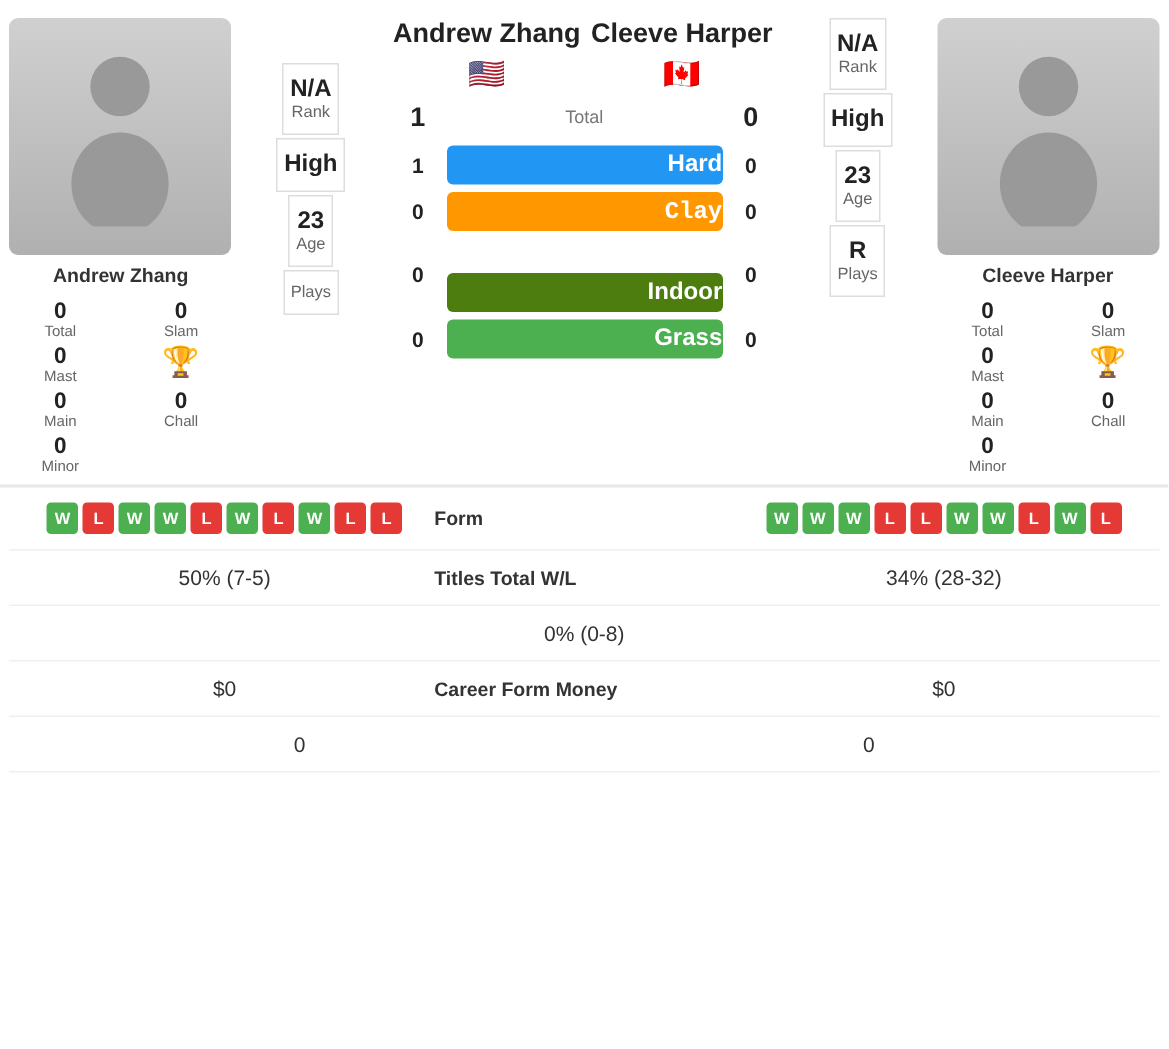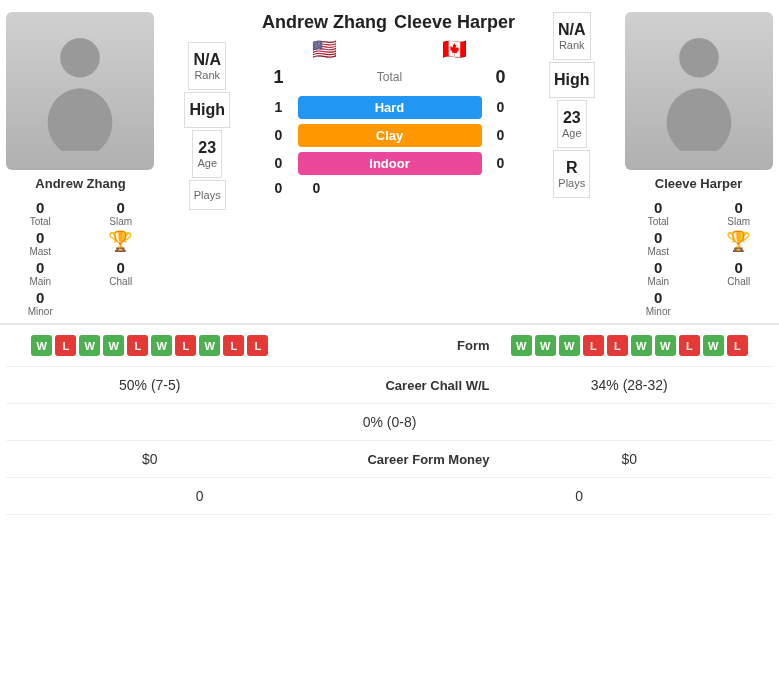--- a/index.html
+++ b/index.html
@@ -10,22 +10,22 @@
       min-height: 699px;
       overflow-x: hidden;
     }
 
     .main-container {
       width: 779px;
       background: #fff;
     }
 
     .badge-hard { background: #2196F3; }
-    .badge-clay { background: #FF9800; }
-    .badge-indoor { background: #ec4899; }
+    .badge-clay { background: #FF9800; font-family: Liberation Mono, monospace; }
+    .badge-indoor { background: #4d7c0f; margin-top: 23px; }
     .badge-grass { background: #4CAF50; }
 
     .wl-w { background: #4CAF50; }
     .wl-l { background: #e53935; }
 
     
     .full-top {
       display: flex;
       flex-direction: row;
       padding: 12px 6px 6px 6px;
@@ -179,24 +179,24 @@
     .sr-num {
       width: 38px;
       text-align: center;
       font-size: 14px;
       font-weight: 600;
       color: #222;
     }
 
     .sr-badge {
       flex: 1;
-      text-align: center;
+      text-align: right;
       border-radius: 4px;
       color: #fff;
-      font-size: 13px;
+      font-size: 16px;
       font-weight: 700;
       padding: 4px 0;
     }
 
     .ib-row {
       border: 1px solid #ddd;
       display: flex;
       flex-direction: column;
       align-items: center;
       padding: 8px 4px;
@@ -229,21 +229,21 @@
 
     .brow-left {
       flex: 1;
       text-align: center;
       font-size: 14px;
       color: #333;
     }
 
     .brow-center {
       width: 200px;
-      text-align: right;
+      text-align: left;
       font-size: 13px;
       font-weight: 700;
       color: #333;
       flex-shrink: 0;
     }
 
     .brow-right {
       flex: 1;
       text-align: center;
       font-size: 14px;
@@ -383,20 +383,21 @@
           <span class="sr-badge badge-clay">Clay</span>
           <span class="sr-num">0</span>
         </div>
         <div class="surf-row">
           <span class="sr-num">0</span>
           <span class="sr-badge badge-indoor">Indoor</span>
           <span class="sr-num">0</span>
         </div>
         <div class="surf-row">
           <span class="sr-num">0</span>
+          <span class="sr-badge badge-grass">Grass</span>
           <span class="sr-num">0</span>
         </div>
       </div>
     </div>
 
     <div class="col-right-stats">
       <div class="right-ib">
         <span class="right-ib-val">N/A</span>
         <span class="right-ib-lbl">Rank</span>
       </div>
@@ -484,21 +485,21 @@
             <span class="fb wl-l">L</span>
             <span class="fb wl-w">W</span>
             <span class="fb wl-l">L</span>
           </div>
       </div>
     </div>
 
     <div id="bottom-stats-rows">
         <div class="brow">
     <div class="brow-left">50% (7-5)</div>
-    <div class="brow-center"><strong>Career Chall W/L</strong></div>
+    <div class="brow-center"><strong>Titles Total W/L</strong></div>
     <div class="brow-right">34% (28-32)</div>
   </div>
         <div class="brow">
     <div class="brow-left">0% (0-8)</div>
   </div>
         <div class="brow">
     <div class="brow-left">$0</div>
     <div class="brow-center"><strong>Career Form Money</strong></div>
     <div class="brow-right">$0</div>
   </div>

